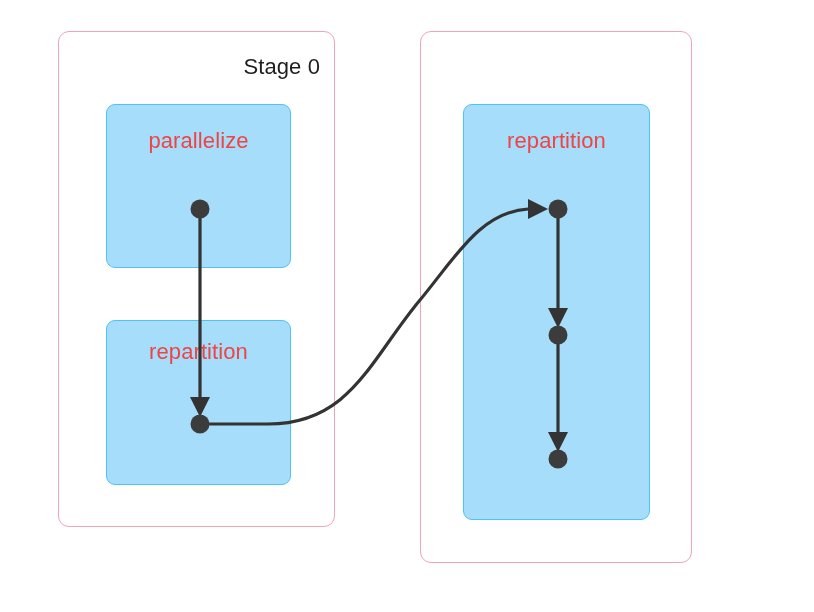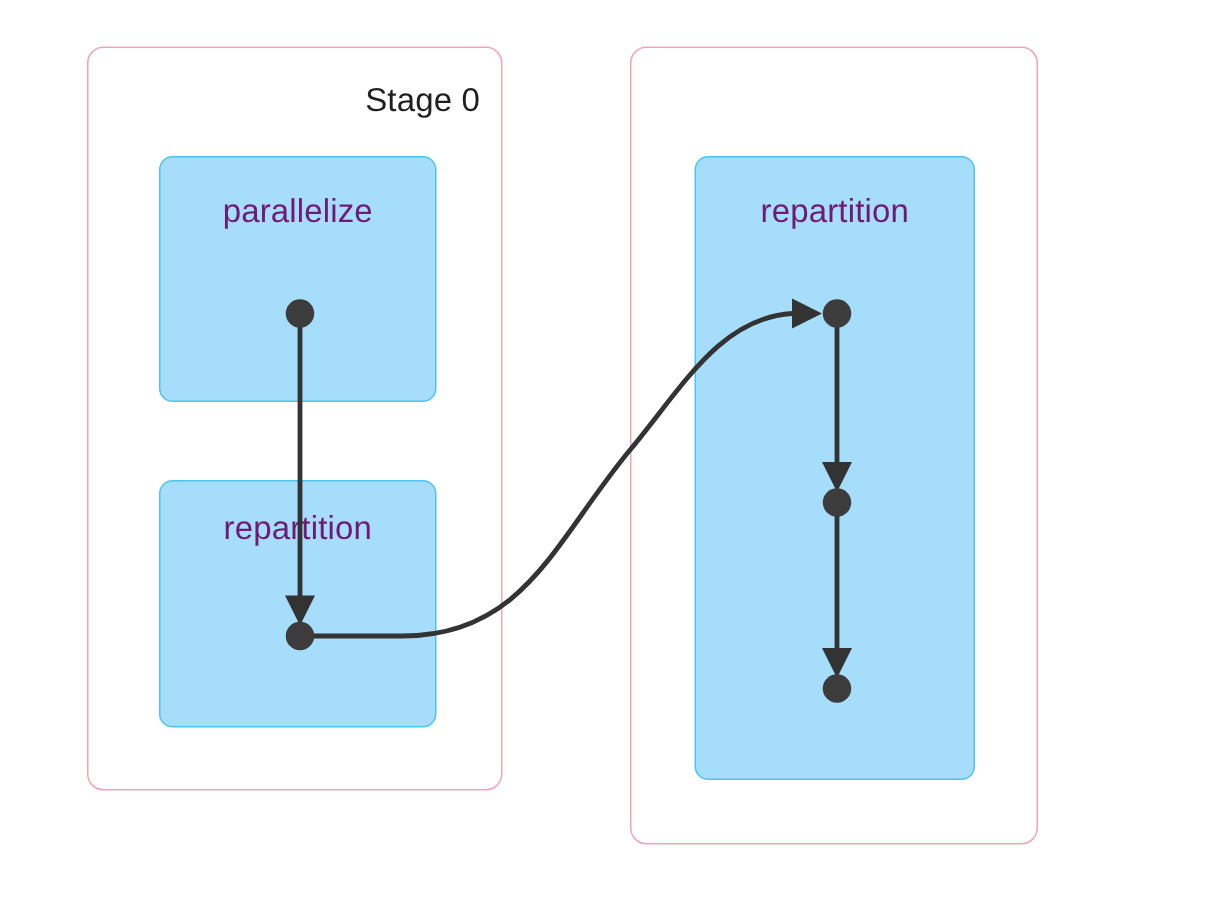--- a/index.html
+++ b/index.html
@@ -41,21 +41,21 @@
     position: absolute;
     box-sizing: border-box;
     background: #a5ddfb;
     border: 1.6px solid #4fc3f2;
     border-radius: 9px;
   }
   .op-label {
     position: absolute;
     font-size: 22px;
     line-height: 1;
-    color: #701a75;
+    color: #ef4444;
     white-space: nowrap;
     text-align: center;
     letter-spacing: 0.1px;
   }
   
   #graph-layer {
     position: absolute;
     left: 0;
     top: 0;
     width: 814px;

